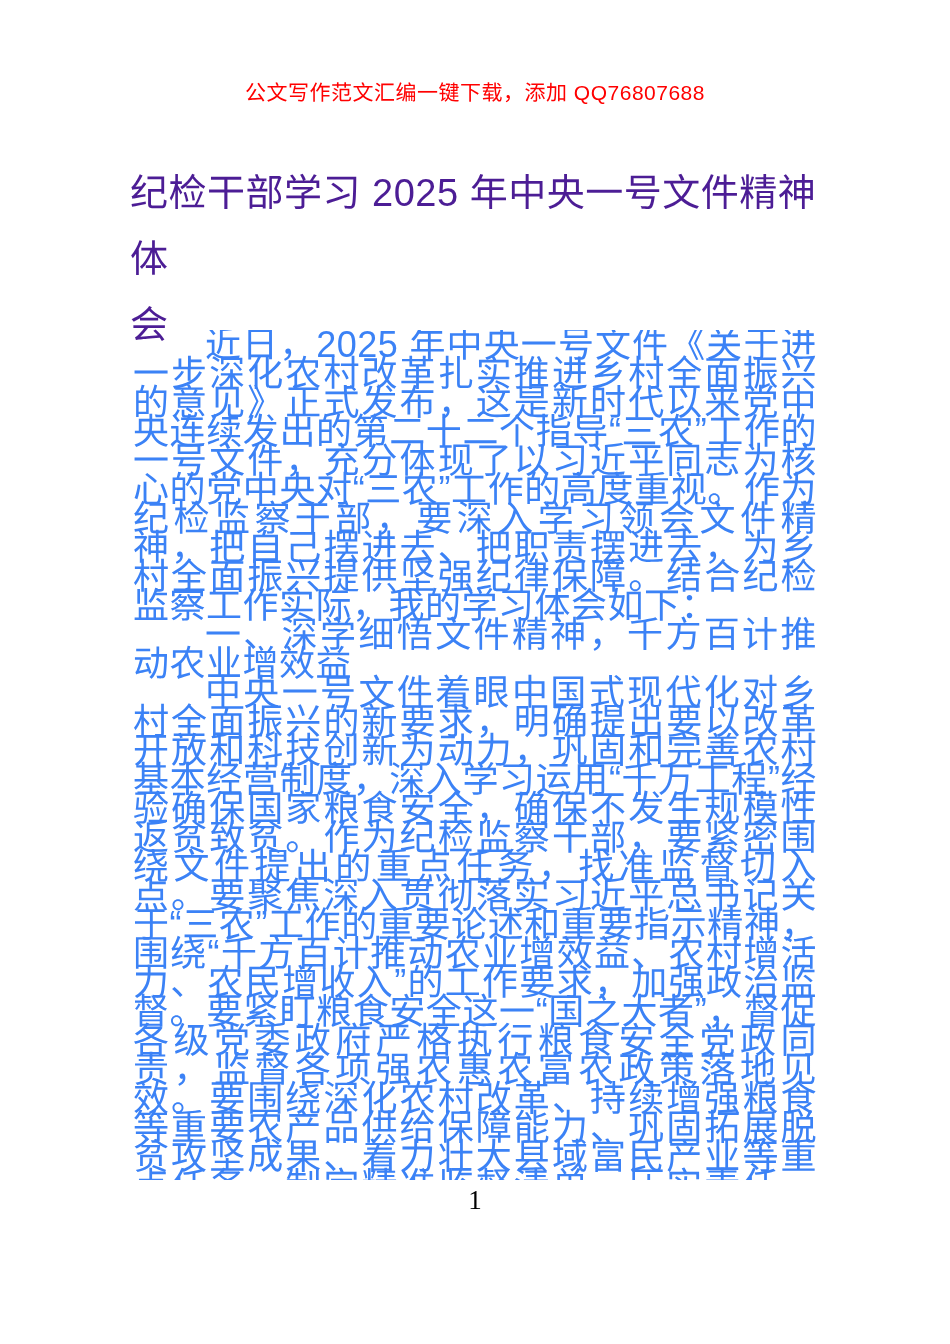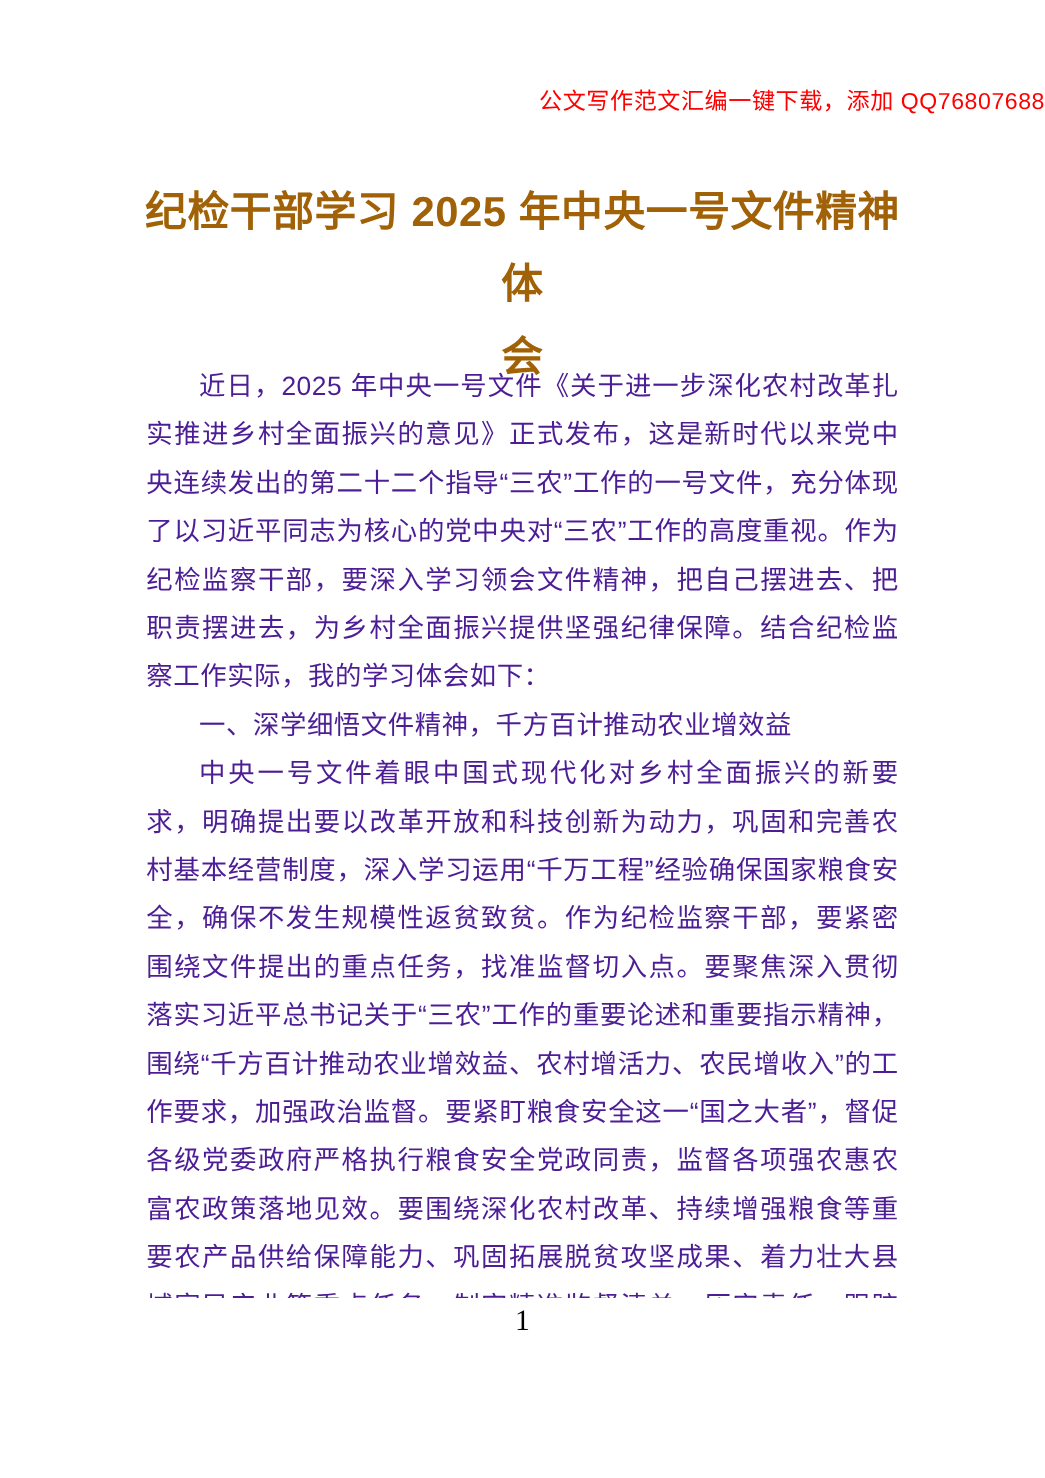--- a/index.html
+++ b/index.html
@@ -14,50 +14,50 @@
     background: #ffffff;
     overflow: hidden;
     font-family: "Liberation Sans", "DejaVu Sans", sans-serif;
     color: #000000;
   }
   .promo {
     position: absolute;
     top: 78px;
     left: 0;
     right: 0;
-    text-align: right;
+    text-align: center;
     color: #ff0000;
     font-size: 21px;
     line-height: 30px;
     letter-spacing: 0.5px;
     white-space: nowrap;
   }
   .doc-title {
     position: absolute;
     top: 160px;
     left: 130px;
     width: 690px;
-    text-align: center;
+    text-align: left;
     font-size: 38px;
-    font-weight: 700;
+    font-weight: 400;
     line-height: 66px;
     letter-spacing: 0.5px;
-    color: #a16207;
+    color: #4c1d95;
   }
   .content {
     position: absolute;
     top: 330px;
     left: 133px;
     width: 684px;
     height: 850px;
     overflow: hidden;
-    font-size: 24px;
-    line-height: 44px;
+    font-size: 36px;
+    line-height: 29px;
     text-align: justify;
-    color: #4c1d95;
+    color: #3b82f6;
   }
   .content p {
     margin: 0;
     padding: 0;
     text-indent: 2em;
     letter-spacing: 0.5px;
   }
   .page-number {
     position: absolute;
     top: 1184px;

